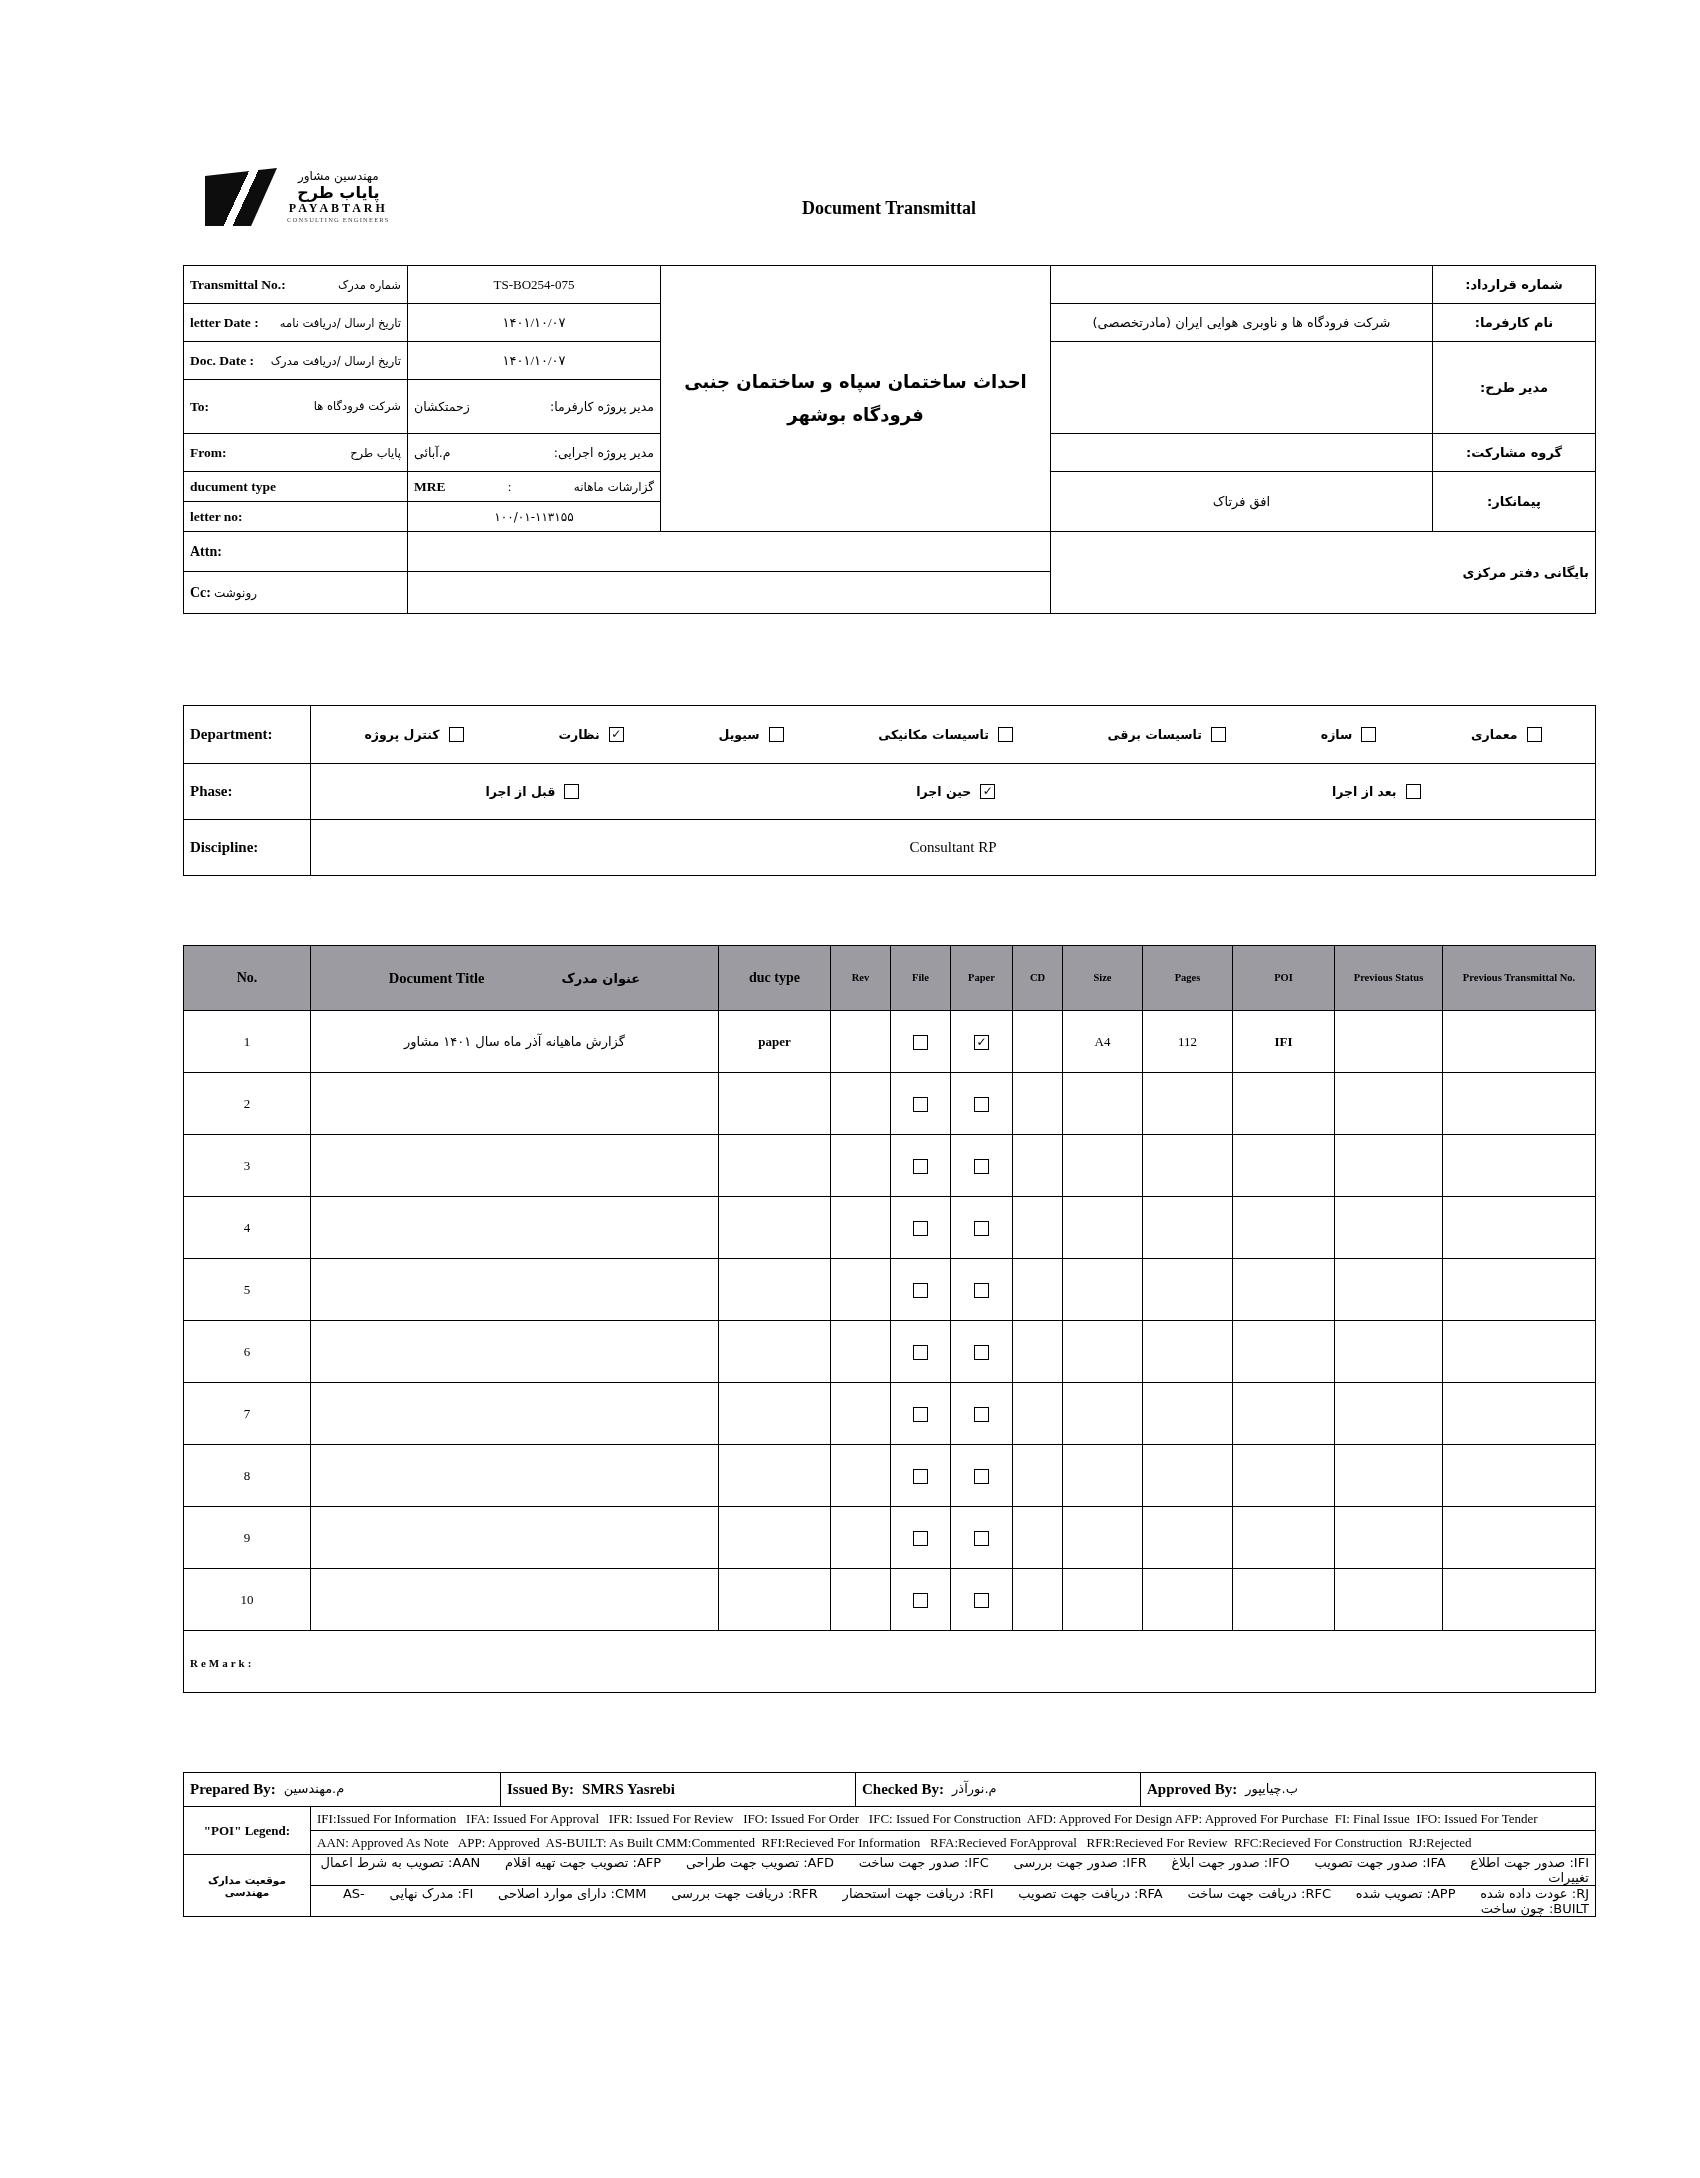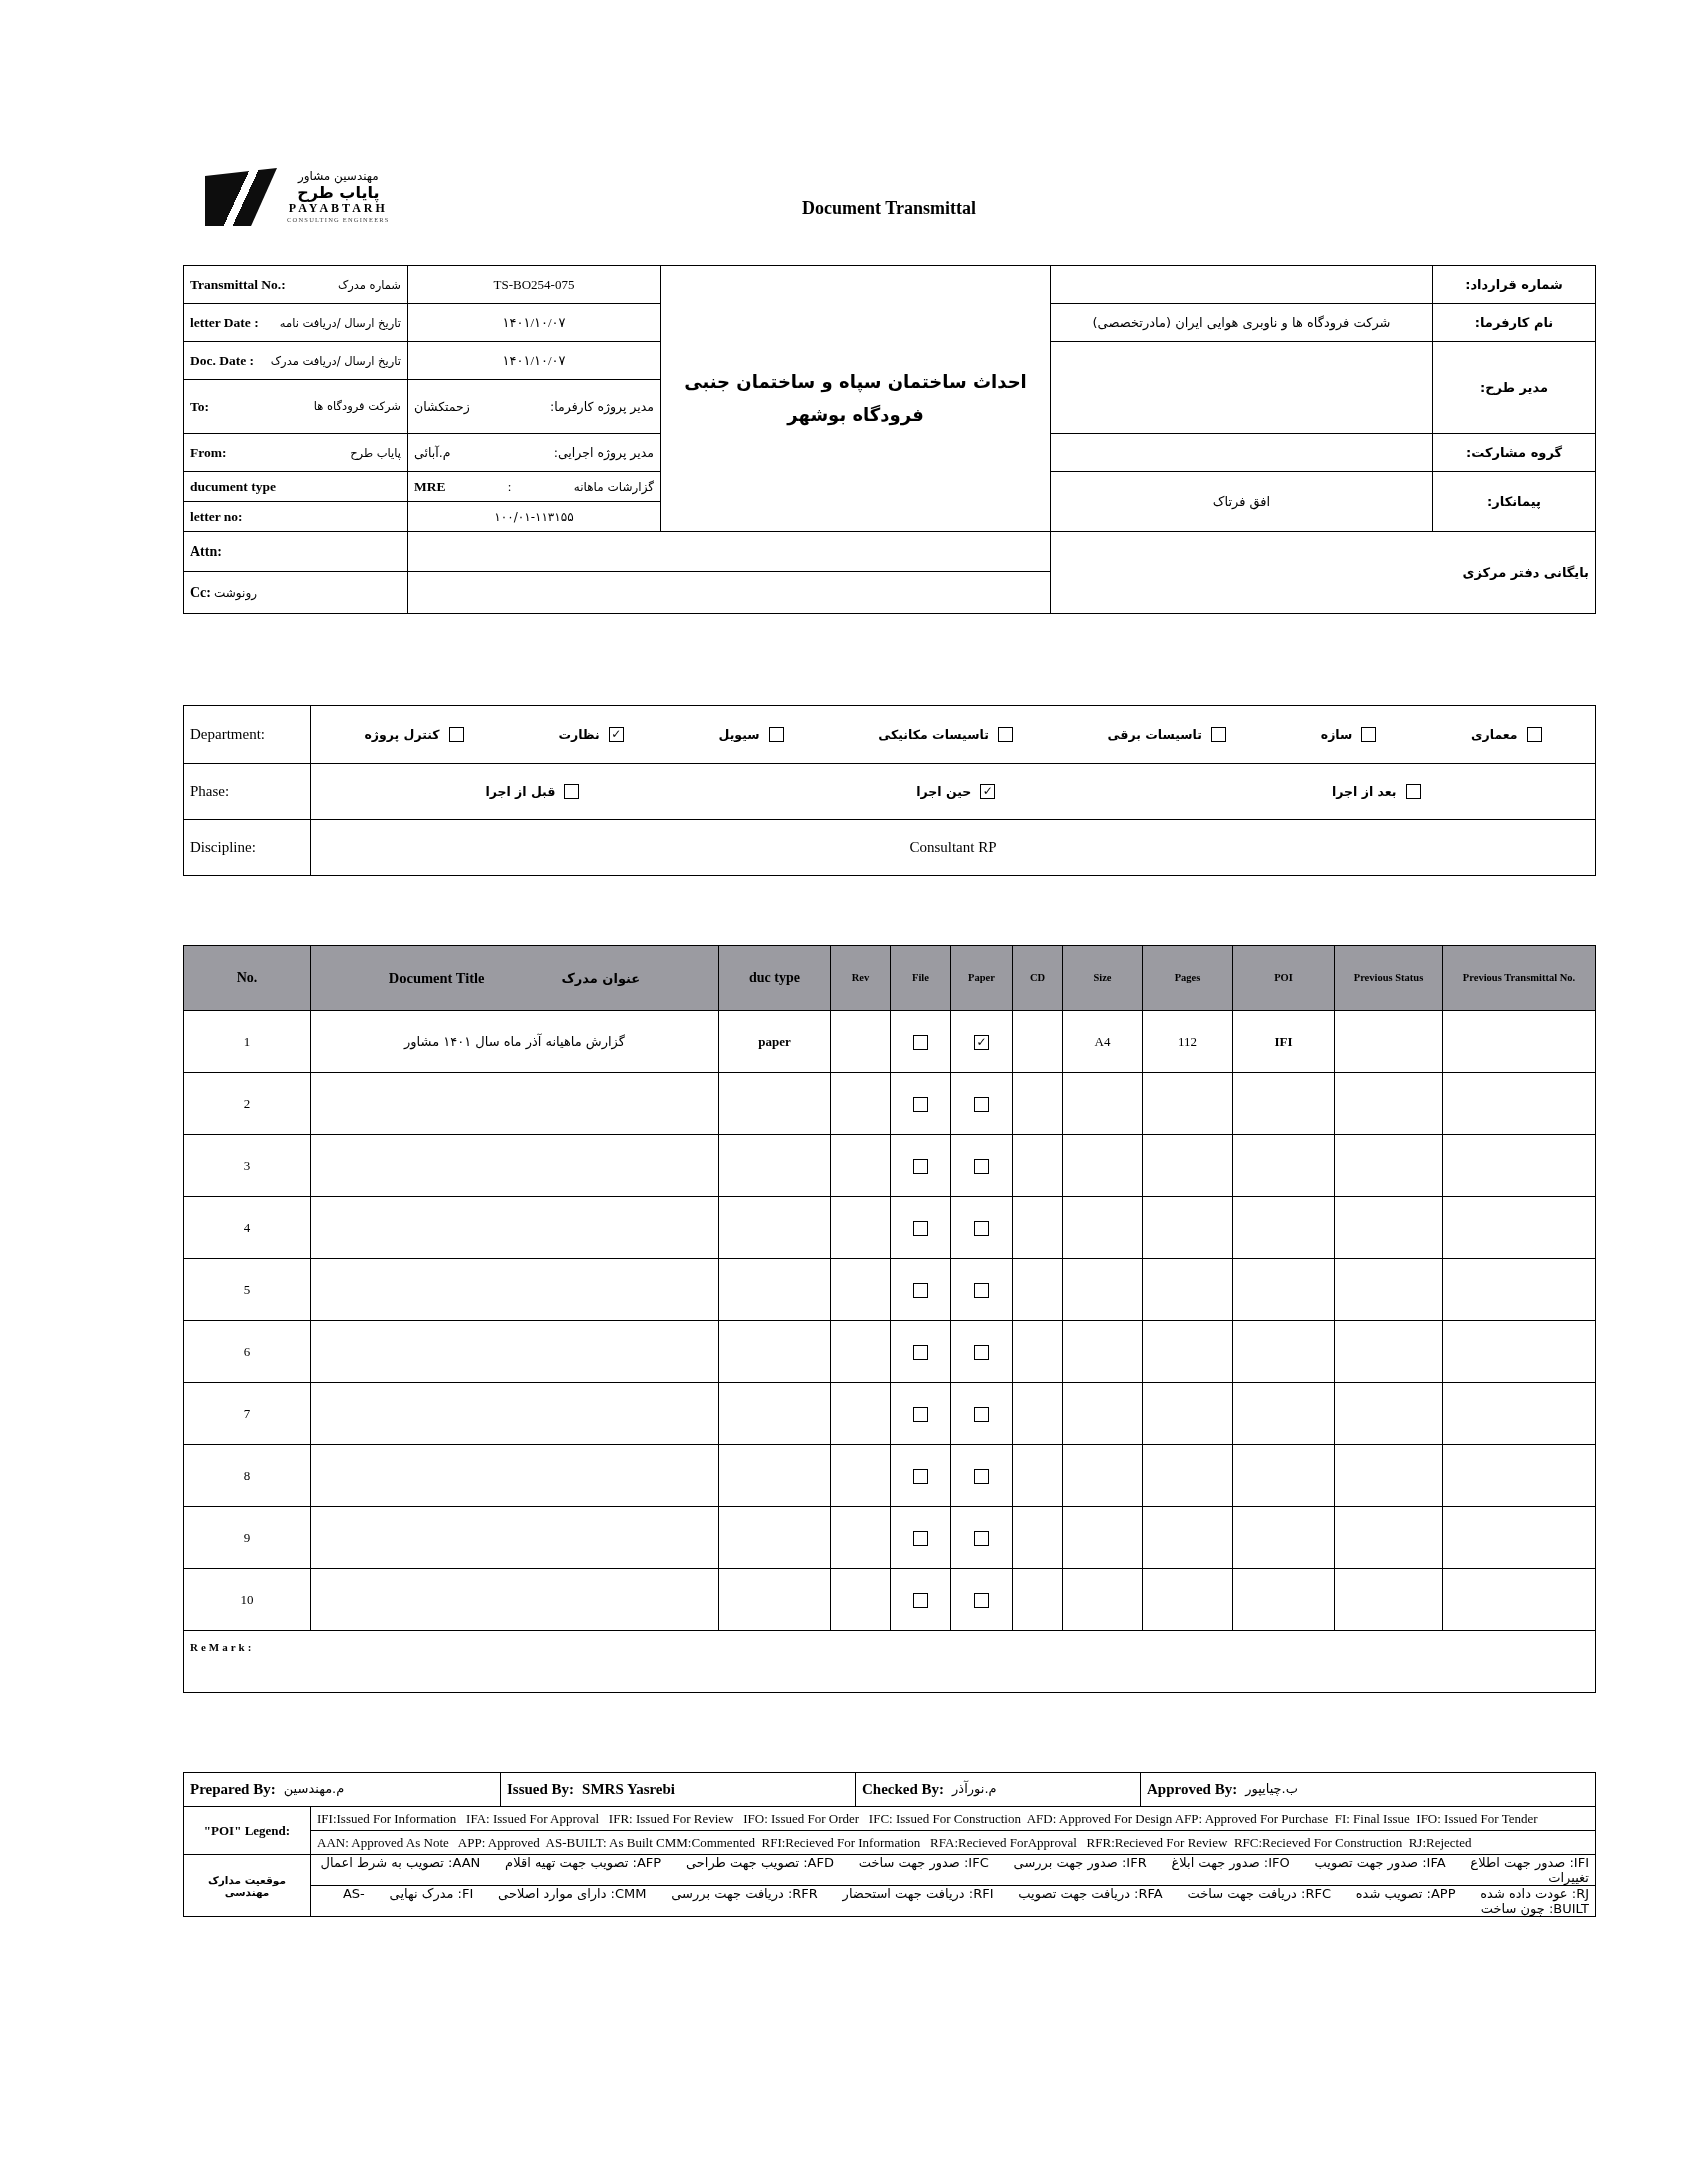--- a/index.html
+++ b/index.html
@@ -46,41 +46,41 @@
   .project-cell .line { font-size: 18px; font-weight: bold; line-height: 1.8; }
   .fa-label { font-size: 13.5px; font-weight: bold; }
   .small-fa { font-size: 11px; }
   .value { font-size: 13px; }
   .archive-cell { text-align: right; font-weight: bold; font-size: 14px; padding-right: 10px; }
   .wrap-fa { width: 100px; white-space: normal; line-height: 1.3; }
 
   
   .dept-table { top: 705px; width: 1412px; }
   .r58 { height: 58px; } .r56 { height: 56px; }
-  .lbl-en { font-size: 15px; font-weight: normal; }
+  .lbl-en { font-size: 15px; font-weight: bold; }
   .cb-row { display: flex; justify-content: space-around; align-items: center; width: 100%; }
   .cb-item { display: flex; align-items: center; gap: 9px; }
   .cb-item .cb-label { font-size: 12.5px; font-weight: bold; }
   .cb {
     display: inline-block; width: 15px; height: 15px; border: 1.6px solid #000;
     line-height: 13px; font-size: 12px; text-align: center; background: #fff;
     font-family: "DejaVu Sans", sans-serif; vertical-align: middle; flex: 0 0 auto;
   }
 
   
   .doc-table { top: 945px; width: 1412px; }
   .doc-table thead th { background: var(--header-bg, #9b9ba1); font-weight: bold; height: 65px; }
   .doc-table thead .sm { font-size: 10.5px; line-height: 1.25; }
   .doc-table thead .md { font-size: 14px; }
   .hdr-pair { display: flex; justify-content: center; gap: 77px; align-items: center; }
   .hdr-pair b { font-size: 14.5px; }
   .hdr-pair .fa { font-size: 13px; font-weight: bold; }
   .doc-table tbody td { height: 62px; }
   .doc-row-title { font-size: 12.5px; }
-  .remark-row td { height: 142px; vertical-align: top; padding-top: 8px; }
+  .remark-row td { height: 142px; vertical-align: top; padding-top: 24px; }
   .remark-label { font-size: 11px; font-weight: bold; letter-spacing: 3px; }
 
   
   .sig-table { top: 1772px; width: 1412px; }
   .sig-table td { height: 34px; }
   .sig-cell { display: flex; gap: 8px; }
   .sig-cell b { font-size: 15px; white-space: nowrap; }
   .sig-cell .fa { font-size: 13px; }
   .sig-en { font-size: 15px; font-weight: bold; }
 

